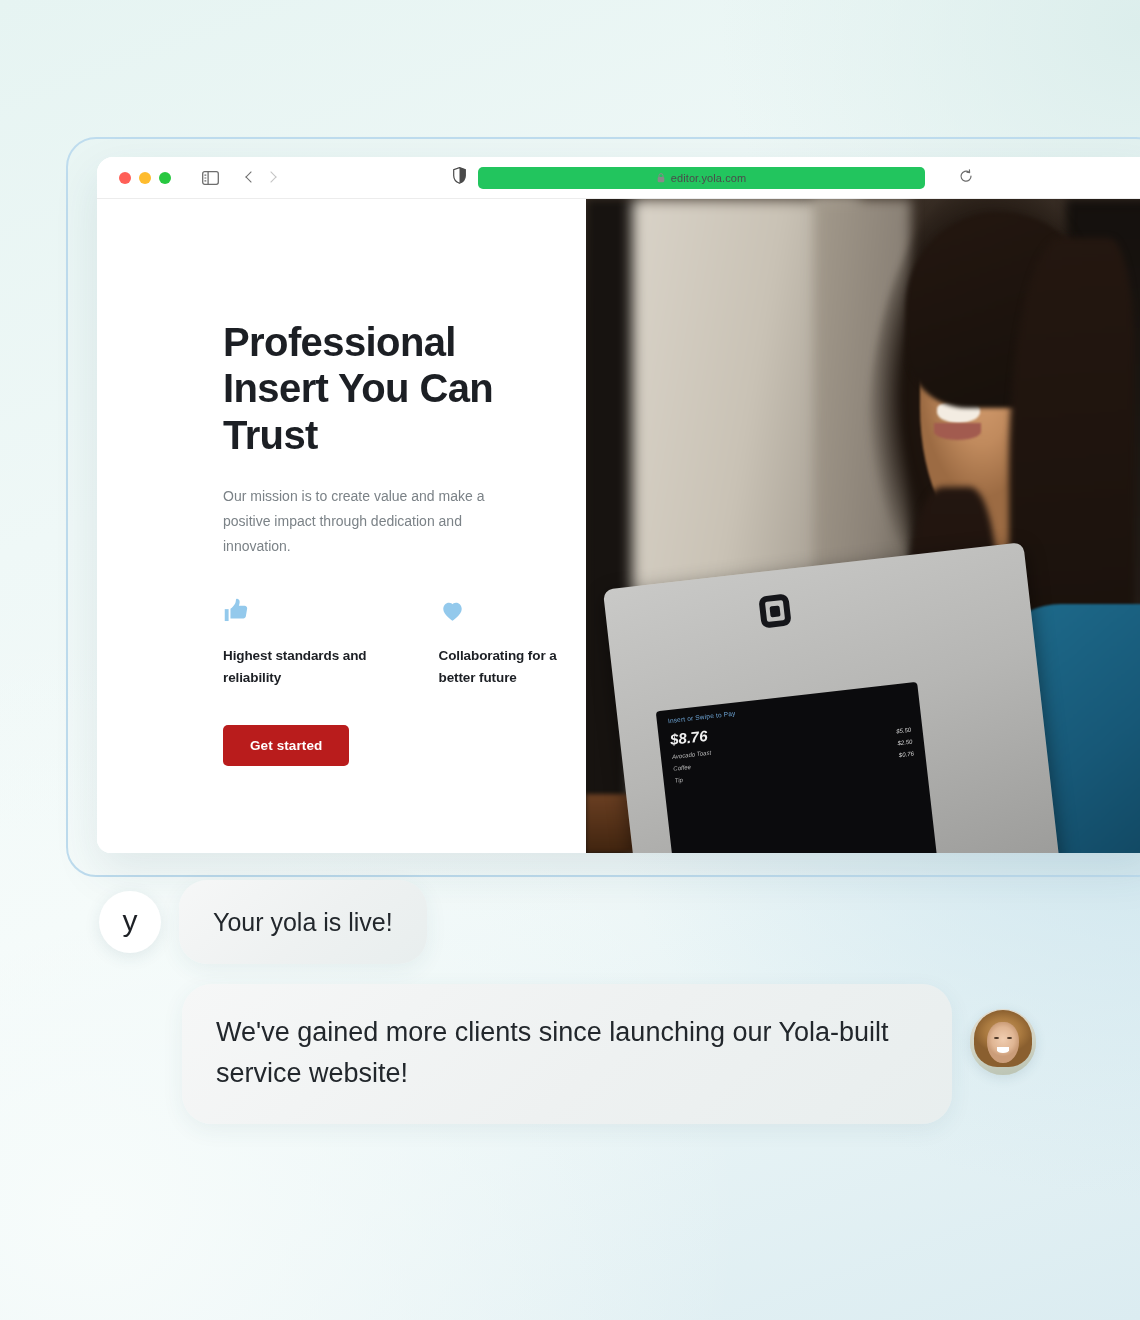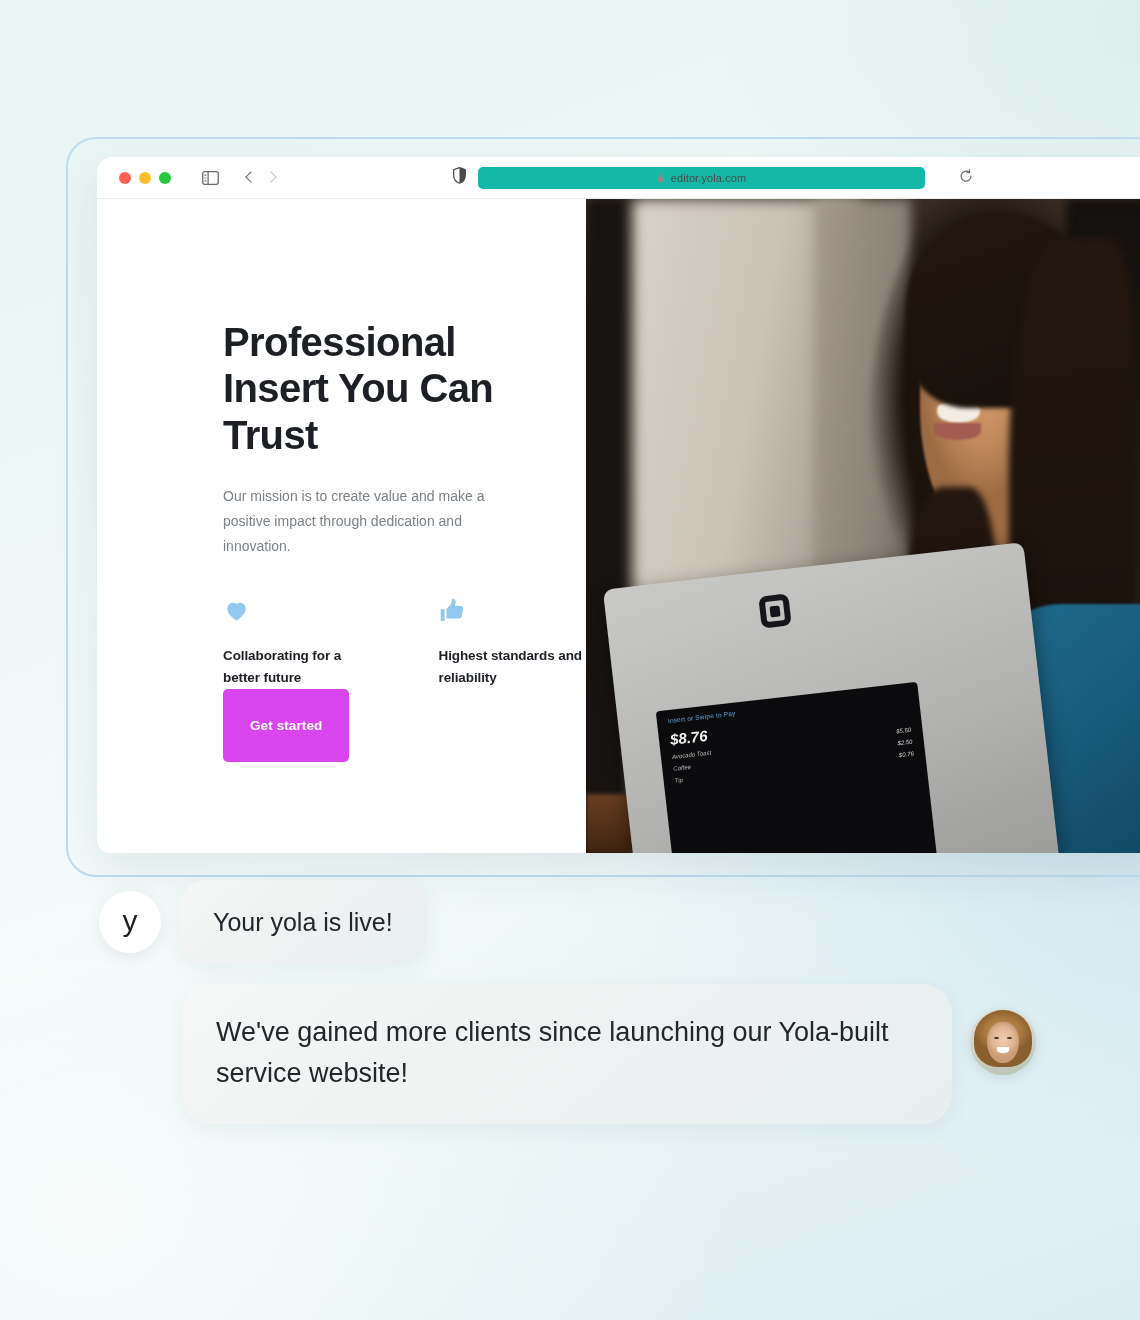--- a/index.html
+++ b/index.html
@@ -78,21 +78,21 @@
   .chev.back::before  { transform: rotate(-135deg); left: 6px; }
   .chev.fwd::before   { transform: rotate(45deg); left: 2px; border-color: #c4c4c4; }
 
   .tb-shield { margin-left: 172px; }
 
   .urlbar {
     margin-left: 12px;
     flex: 1;
     max-width: 447px;
     height: 22px;
-    background: #14b8a6;
+    background: #22c55e;
     border-radius: 5px;
     display: flex;
     align-items: center;
     justify-content: center;
     gap: 6px;
     position: relative;
   }
   .url-text {
     font-size: 11px;
     color: #4b4b4b;
@@ -133,27 +133,28 @@
   .feat-icon { height: 30px; display: block; color: #93c9ec; }
   .feat-label {
     margin-top: 18px;
     font-size: 13.5px;
     line-height: 1.62;
     font-weight: 700;
     color: #1c1f24;
     letter-spacing: -0.1px;
   }
   .cta {
+    margin-top: 36px;
     display: inline-block;
-    background: #d946ef;
+    background: #b91c1c;
     color: #ffffff;
     font-size: 13.5px;
     font-weight: 700;
     letter-spacing: 0.1px;
-    padding: 29px 27px;
+    padding: 13px 27px;
     border: none;
     border-radius: 5px;
     cursor: pointer;
     font-family: "Liberation Sans", sans-serif;
   }
 
   
   .hero-photo {
     flex: 1;
     position: relative;
@@ -405,35 +406,35 @@
       <div class="hero-left">
 
         <h1 class="hero-title">Professional Insert You Can Trust</h1>
 
         <p class="hero-sub">Our mission is to create value and make a positive impact through dedication and innovation.</p>
 
         <div class="features">
 
           <div class="feature">
             <span class="feat-icon">
-              <svg width="27" height="27" viewBox="0 0 24 24" fill="#93c9ec">
-                <path d="M12 21s-8.2-5.1-8.2-10.4C3.8 7.3 6.1 5 8.9 5c1.7 0 2.7.8 3.1 1.5C12.4 5.8 13.4 5 15.1 5c2.8 0 5.1 2.3 5.1 5.6C20.2 15.9 12 21 12 21z"></path>
-              </svg>
-            </span>
-            <div class="feat-label">Collaborating for a better future</div>
-          </div>
-
-          <div class="feature">
-            <span class="feat-icon">
               <svg width="28" height="28" viewBox="0 0 24 24" fill="#93c9ec">
                 <path d="M1.5 10.4h3.3v10.2H1.5z"></path>
                 <path d="M6.4 10.1c1.6-1.1 3.3-3.1 4.1-4.8.5-1.1.5-2.2.6-3 .05-.6.6-1 1.2-.85 1.1.28 2 1.3 2 2.9 0 1.1-.35 2.2-.7 3.1h4.9c1.35 0 2.4 1.2 2.2 2.5l-1.1 6.6c-.17 1.05-1.07 1.8-2.13 1.8H6.4z"></path>
               </svg>
             </span>
             <div class="feat-label">Highest standards and reliability</div>
+          </div>
+
+          <div class="feature">
+            <span class="feat-icon">
+              <svg width="27" height="27" viewBox="0 0 24 24" fill="#93c9ec">
+                <path d="M12 21s-8.2-5.1-8.2-10.4C3.8 7.3 6.1 5 8.9 5c1.7 0 2.7.8 3.1 1.5C12.4 5.8 13.4 5 15.1 5c2.8 0 5.1 2.3 5.1 5.6C20.2 15.9 12 21 12 21z"></path>
+              </svg>
+            </span>
+            <div class="feat-label">Collaborating for a better future</div>
           </div>
 
         </div>
 
         <button class="cta">Get started</button>
       </div>
 
       <div class="hero-photo">
         <div class="bg-dark-l"></div>
         <div class="bg-wall"></div>

